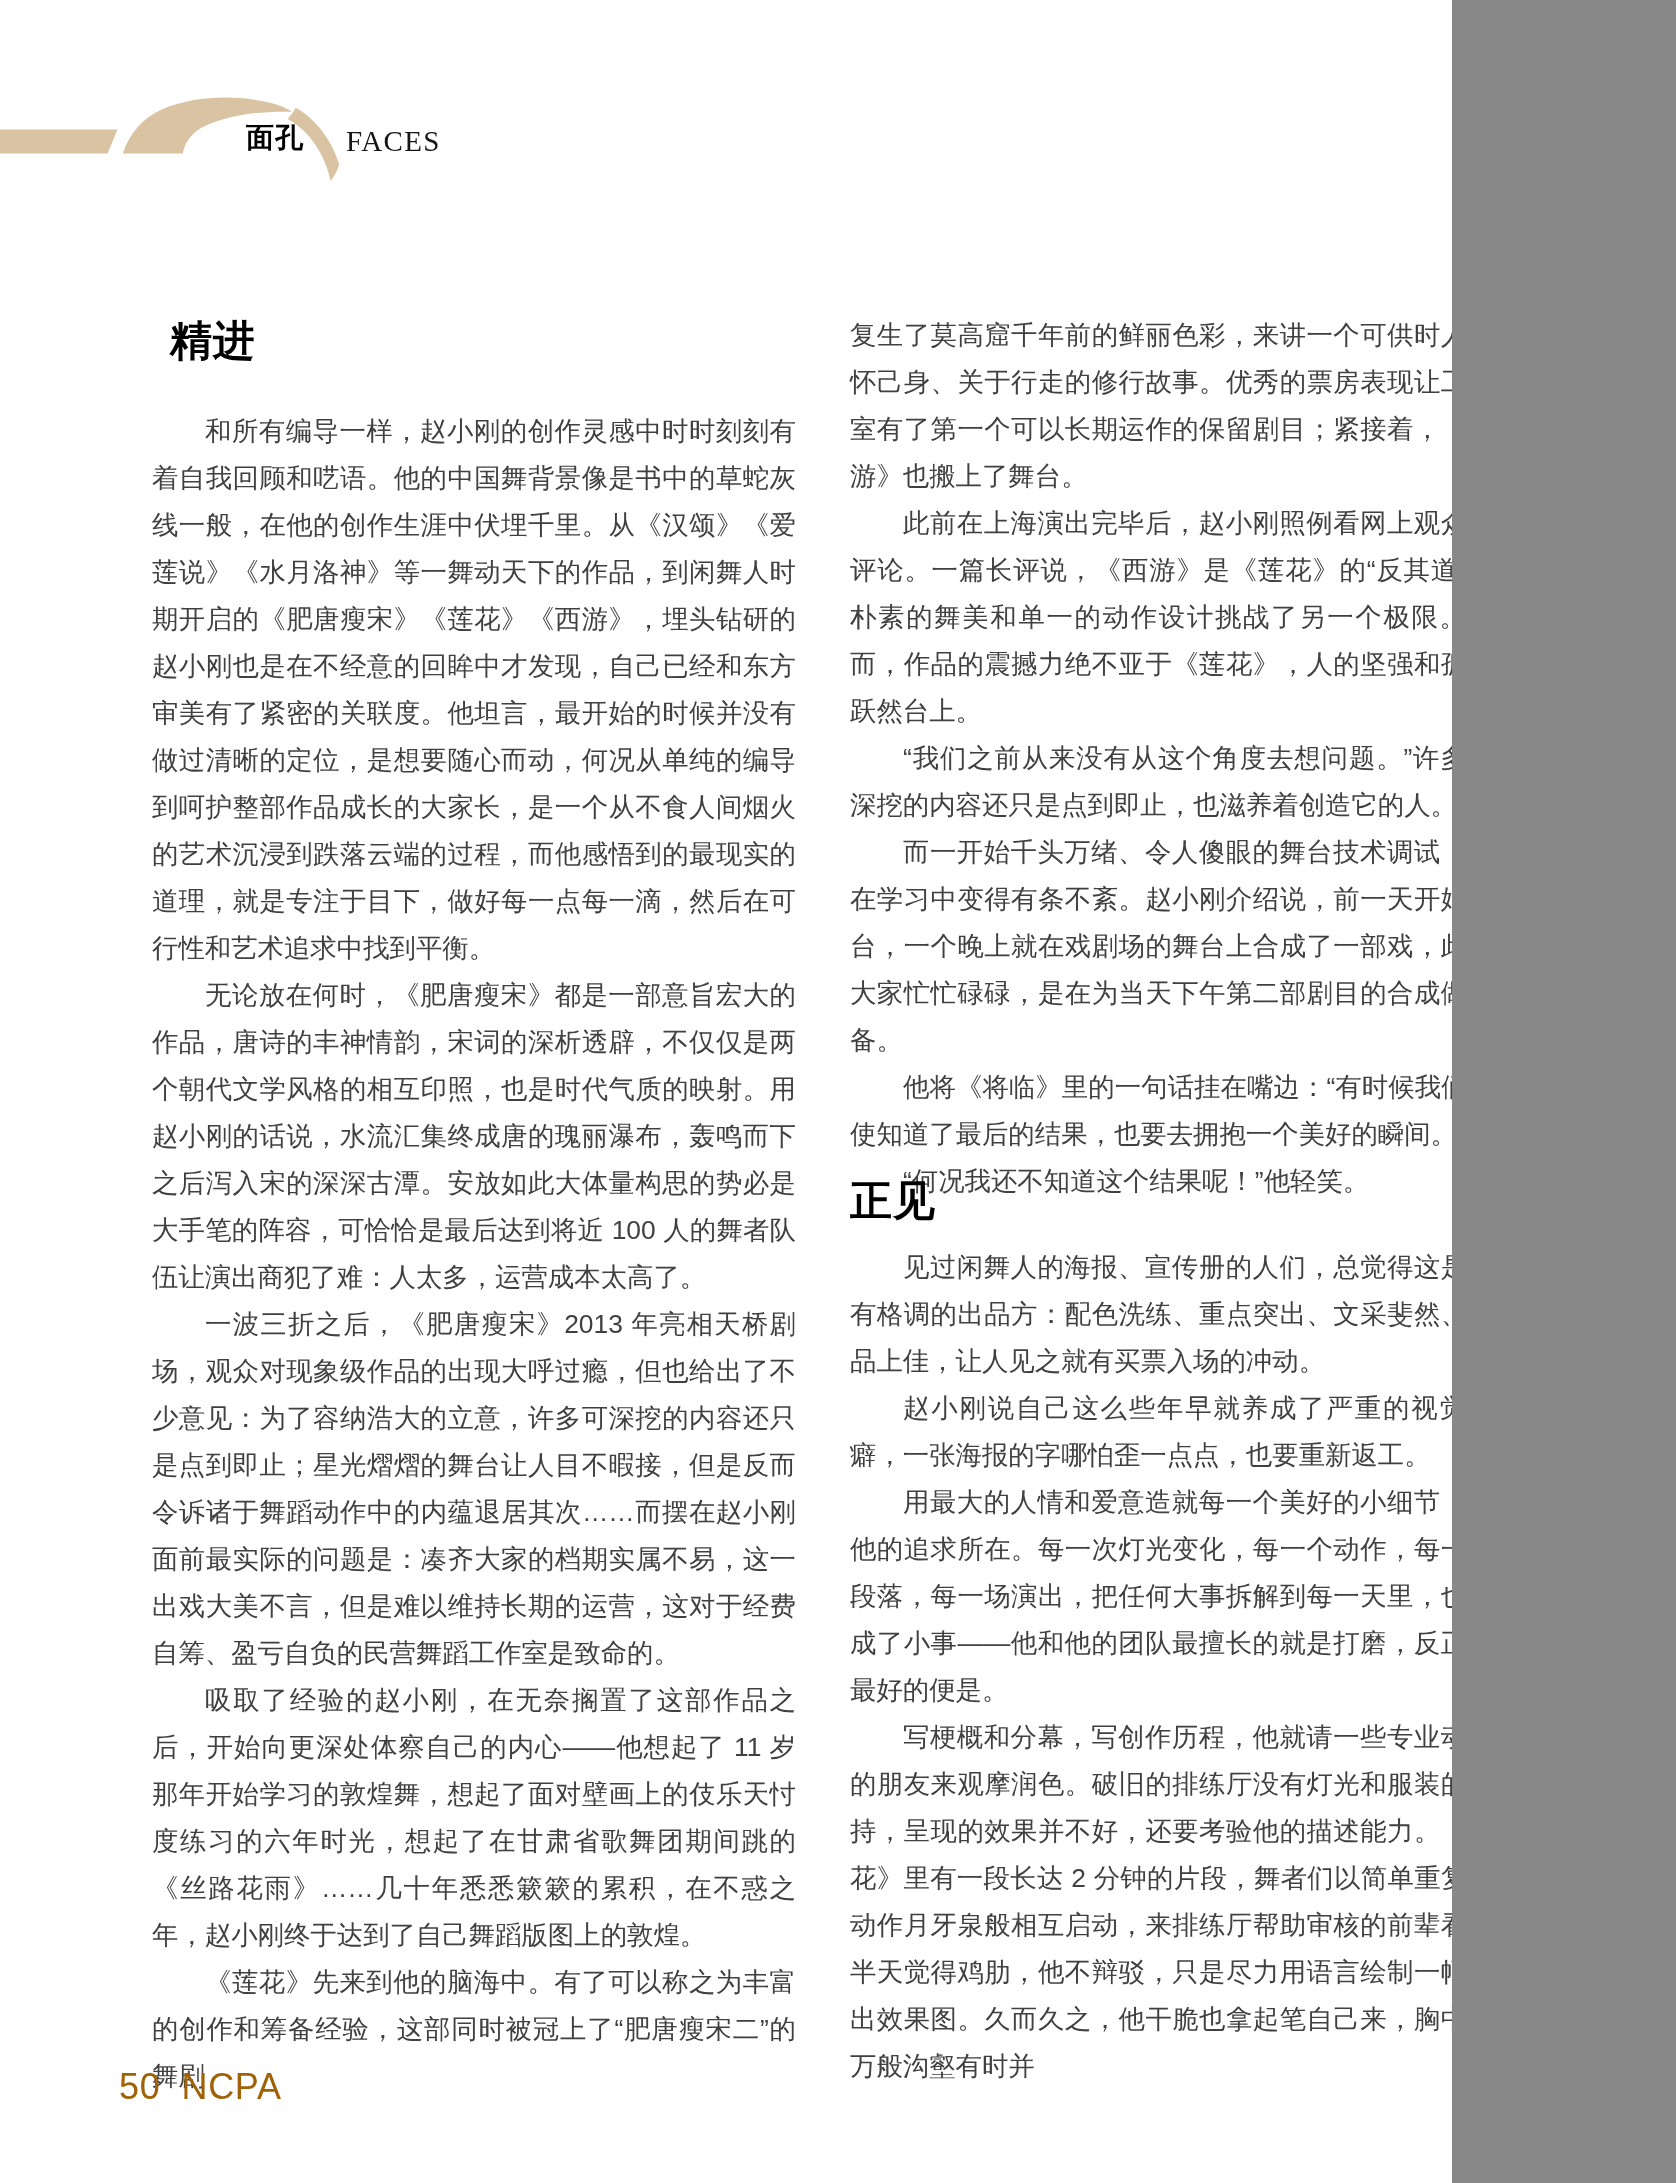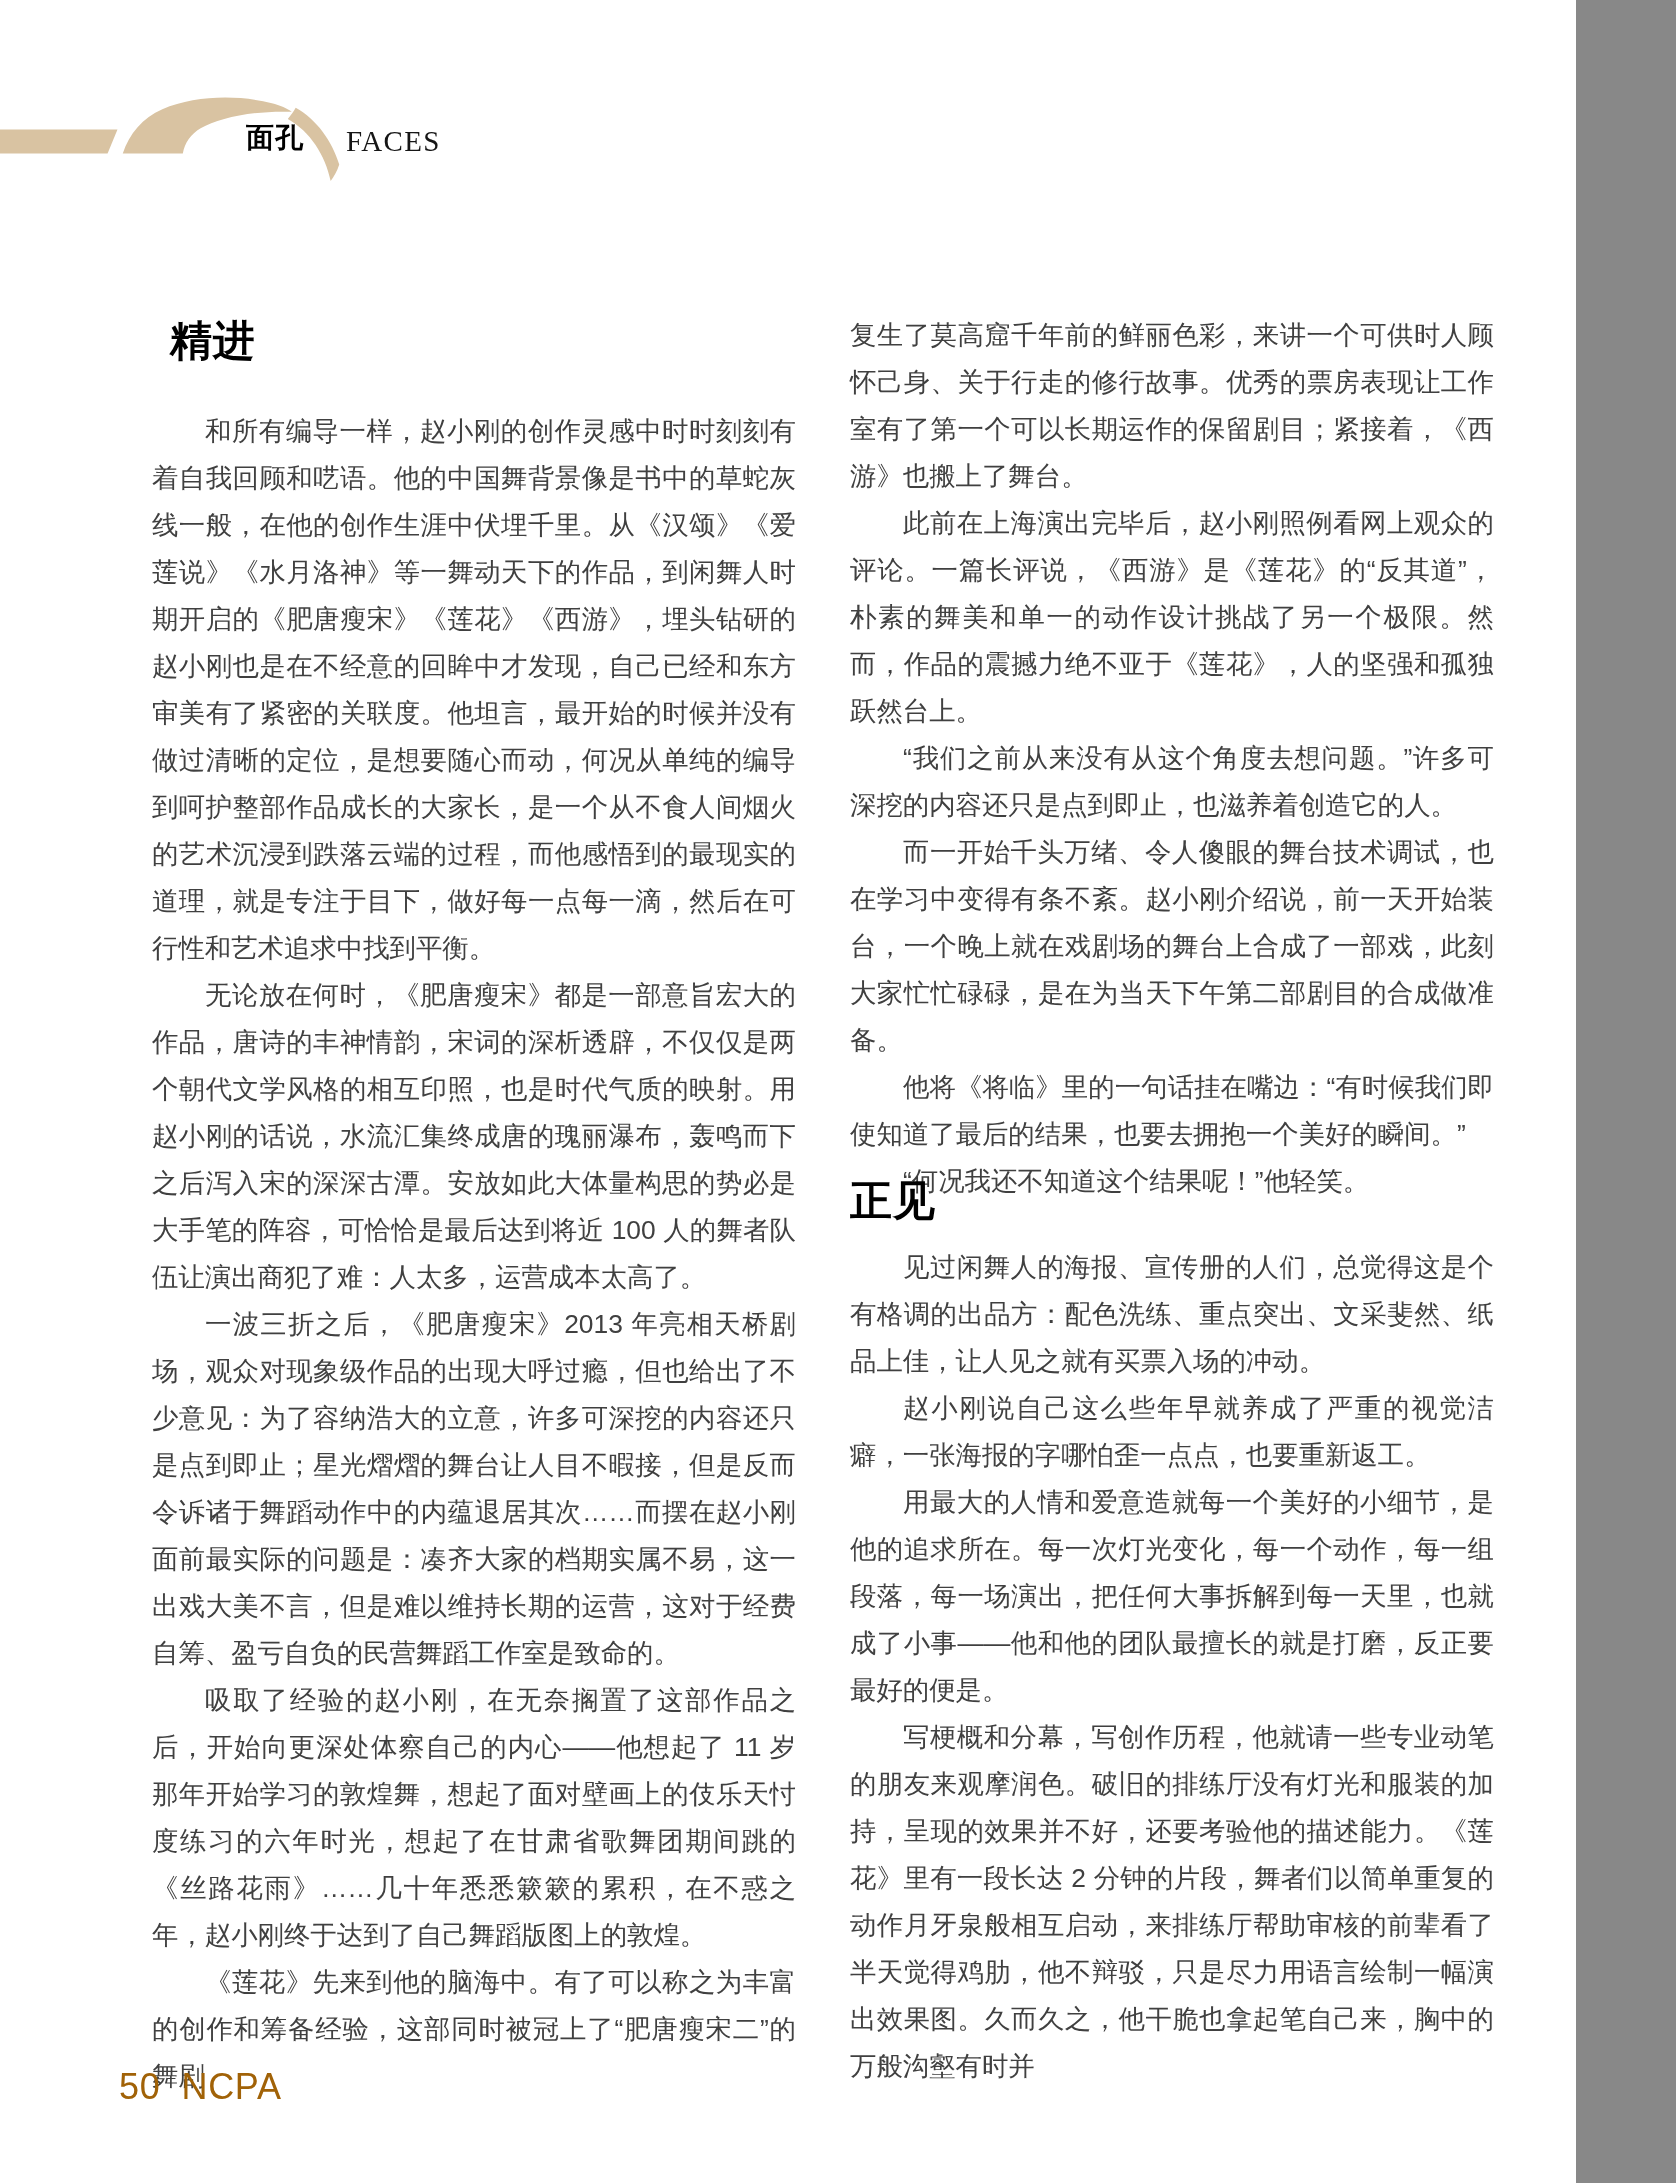--- a/index.html
+++ b/index.html
@@ -1,18 +1,18 @@
 <!DOCTYPE html>
 <html style="font-size:10.6px"><head>
 <meta charset="utf-8">
 <style>
   html,body { margin:0; padding:0; background:#888; }
   .page {
     position:relative;
-    width:1576px; height:2183px;
+    width:1452px; height:2183px;
     background:#ffffff;
     overflow:hidden;
     font-family:"Liberation Sans", sans-serif;
   }
   
   .swoosh { position:absolute; left:0; top:92px; width:726px; height:132px; }
   .hdr-cn {
     position:absolute; left:246px; top:124px;
     font-size:28px; font-weight:700; color:#000;
     letter-spacing:1.3px; line-height:1;

